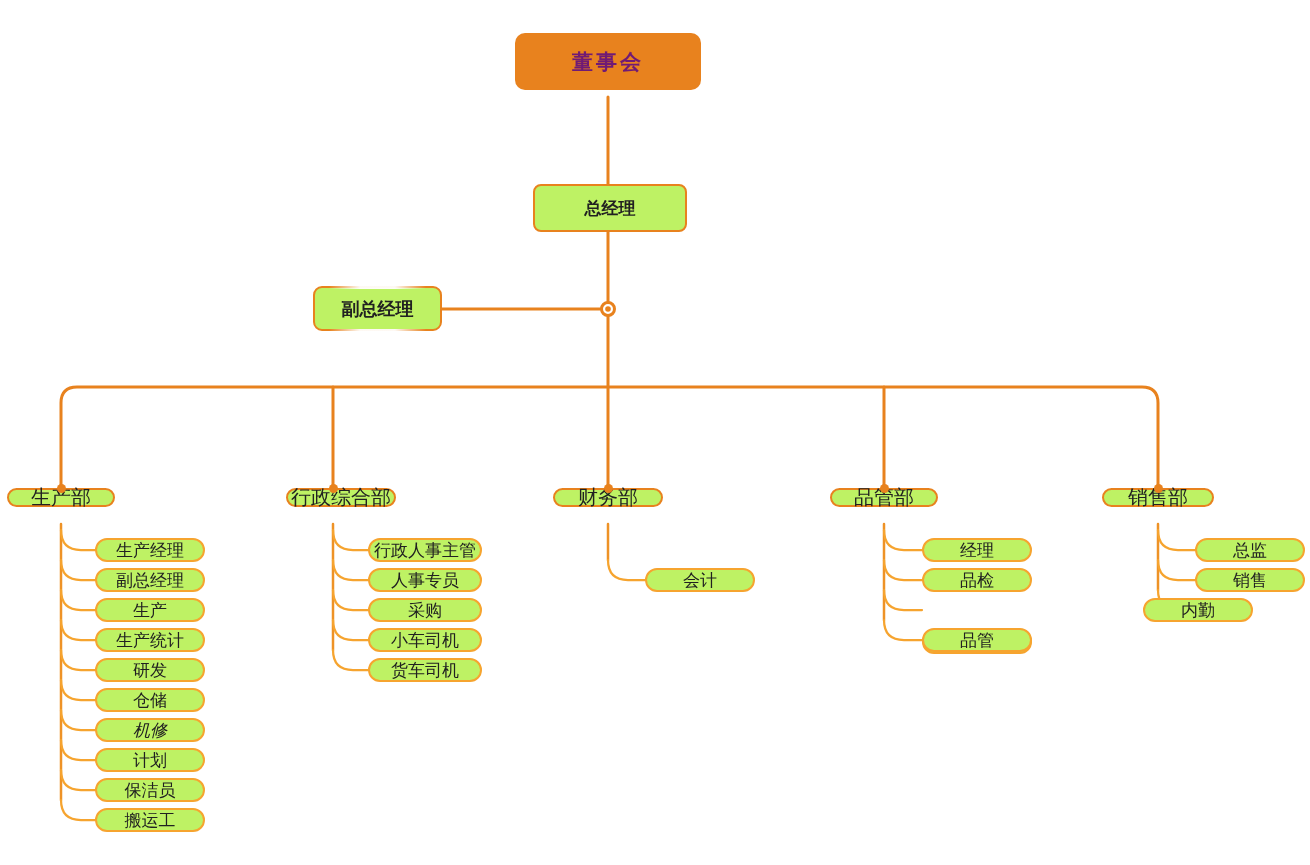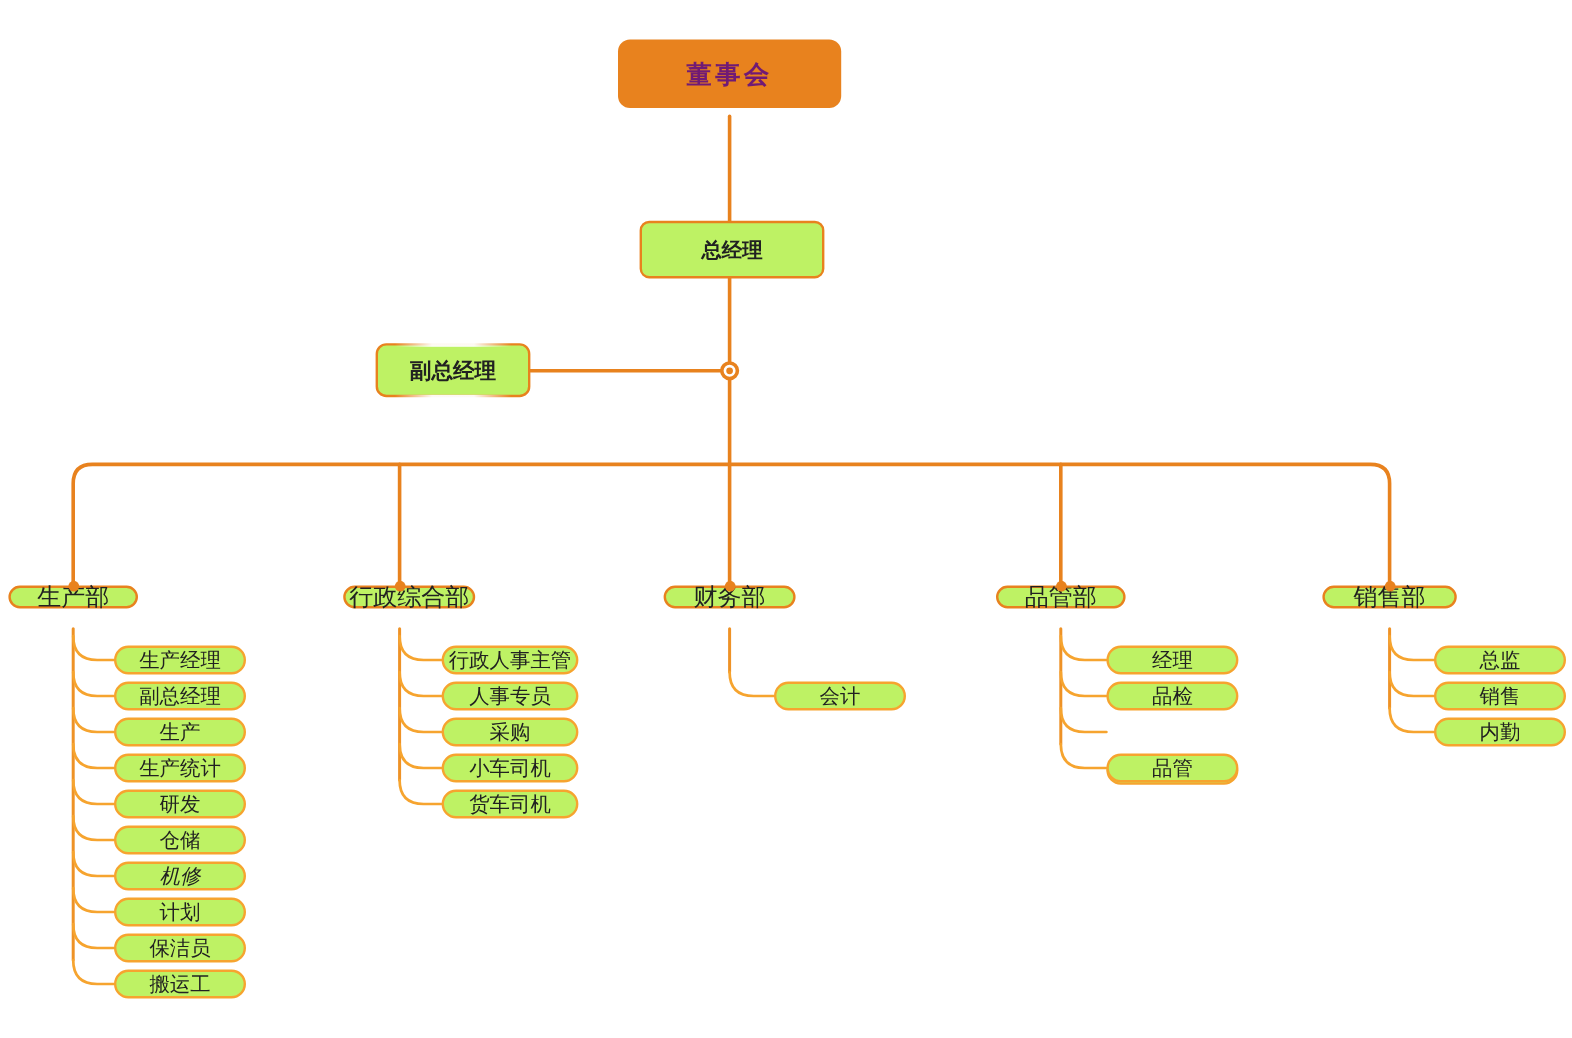--- a/index.html
+++ b/index.html
@@ -169,16 +169,16 @@
       <div class="dot" style="left: 603.5px; top: 483.5px;"></div>
       <div class="node dept" style="left: 830px; width: 108px;">品管部</div>
       <div class="node sub" style="left: 922px; top: 538px; width: 110px;">经理</div>
       <div class="node sub" style="left: 922px; top: 568px; width: 110px;">品检</div>
       <div class="node sub" style="left: 922px; top: 598px; width: 110px; margin-top: 32px;">化验</div>
       <div class="node sub" style="left: 922px; top: 628px; width: 110px;">品管</div>
       <div class="dot" style="left: 879.5px; top: 483.5px;"></div>
       <div class="node dept" style="left: 1102px; width: 112px;">销售部</div>
       <div class="node sub" style="left: 1195px; top: 538px; width: 110px;">总监</div>
       <div class="node sub" style="left: 1195px; top: 568px; width: 110px;">销售</div>
-      <div class="node sub" style="left: 1195px; top: 598px; width: 110px;">内勤</div>
+      <div class="node sub" style="left: 1143px; top: 598px; width: 110px;">内勤</div>
       <div class="dot" style="left: 1153.5px; top: 483.5px;"></div>
     </div>
 </div>
 
 </body></html>

